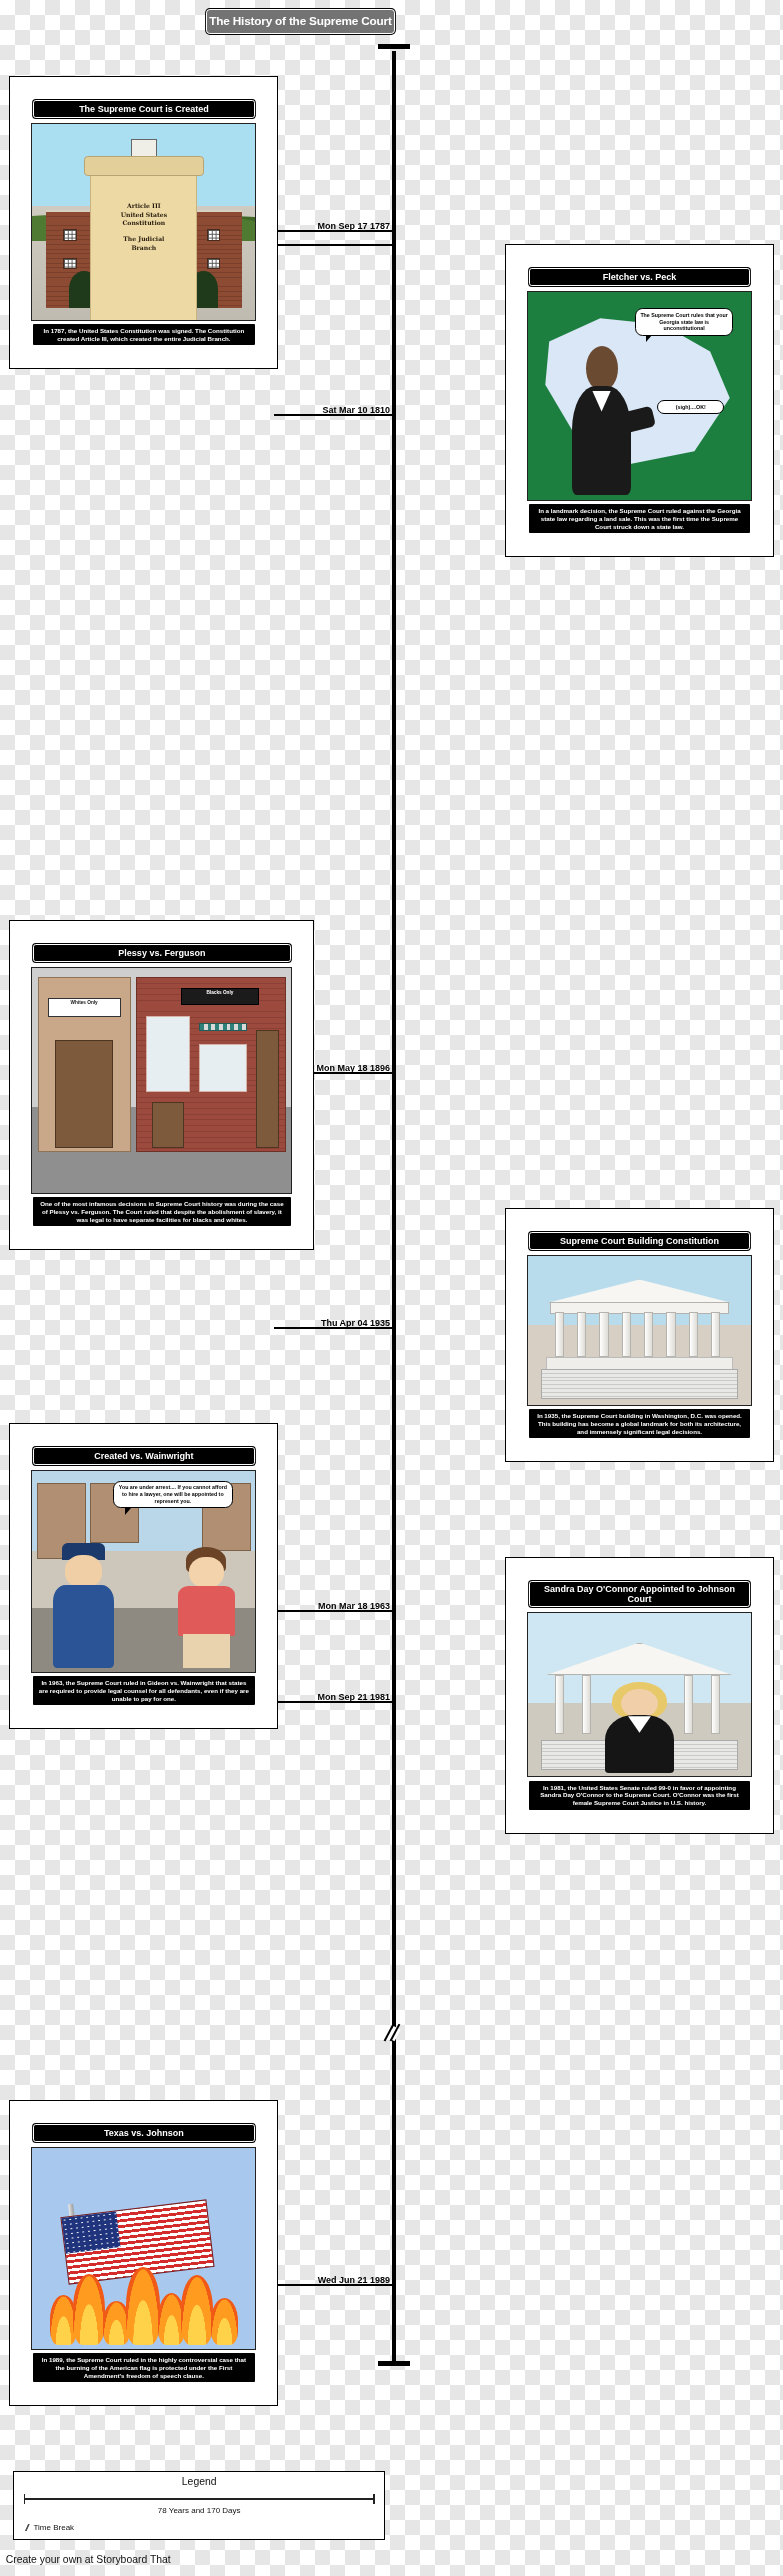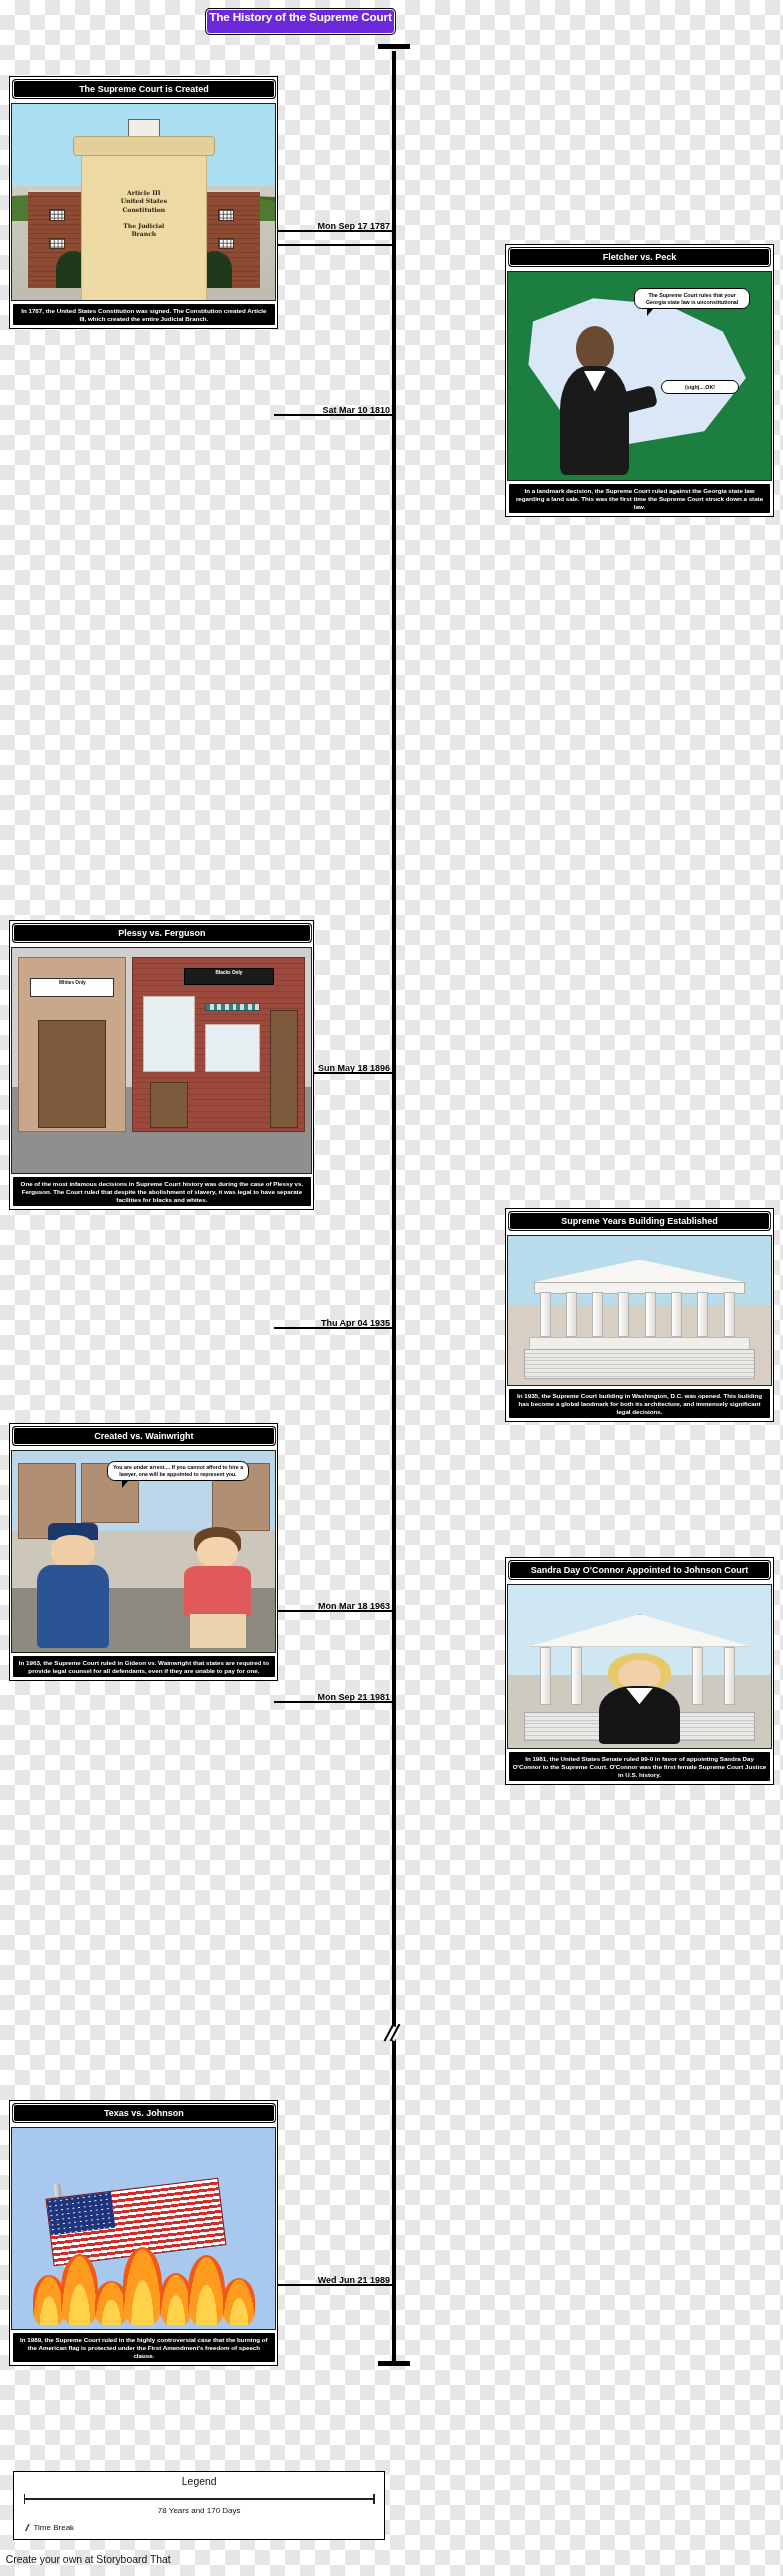--- a/index.html
+++ b/index.html
@@ -17,25 +17,25 @@
       linear-gradient(45deg, #e6e6e6 25%, transparent 25%, transparent 75%, #e6e6e6 75%);
     background-size: 30px 30px;
     background-position: 0 0, 15px 15px;
   }
 
   
   #title-bar {
     position: absolute;
     left: 206px; top: 8.5px;
     width: 189px; height: 25.5px;
-    background: #6d28d9;
+    background: #737373;
     border: 1.9px solid #ffffff;
     border-radius: 3.8px;
     box-shadow: 0 0 0 0.9px #000;
-    display: flex; justify-content: center;
+    display: flex; align-items: center; justify-content: center;
   }
   #title-bar .t {
     color: #fff;
     font-size: 11.8px;
     font-weight: bold;
     letter-spacing: -0.2px;
     white-space: nowrap;
   }
 
   
@@ -98,21 +98,21 @@
     left: 0; bottom: 0;
     height: 1.9px;
     background: #000;
   }
 
   
   .card {
     position: absolute;
     background: #ffffff;
     border: 1.9px solid #000;
-    padding: 1px;
+    padding: 21px;
   }
   .card-header {
     background: #000;
     border: 1.9px solid #ffffff;
     box-shadow: 0 0 0 0.9px #000;
     border-radius: 2.8px;
     margin: 1.9px 1.9px 4.7px 1.9px;
     min-height: 18px;
     display: flex; align-items: center; justify-content: center;
     padding: 1.9px 3.8px;
@@ -449,21 +449,21 @@
 </div>
 <div class="date-marker" style="left:274px; top:223px; width:118px;">
   <span class="dline" style="width:118px; bottom:-5.7px;"></span>
 </div>
 <div class="date-marker" style="left:274px; top:399px; width:118px;">
   <span class="dline" style="width:118px;"></span>
   <span class="dlabel">Sat Mar 10 1810</span>
 </div>
 <div class="date-marker" style="left:274px; top:1057px; width:118px;">
   <span class="dline" style="width:118px;"></span>
-  <span class="dlabel">Sun May 18 1896</span>
+  <span class="dlabel">Mon May 18 1896</span>
 </div>
 <div class="date-marker" style="left:274px; top:1312px; width:118px;">
   <span class="dline" style="width:118px;"></span>
   <span class="dlabel">Thu Apr 04 1935</span>
 </div>
 <div class="date-marker" style="left:274px; top:1595px; width:118px;">
   <span class="dline" style="width:118px;"></span>
   <span class="dlabel">Mon Mar 18 1963</span>
 </div>
 <div class="date-marker" style="left:274px; top:1686px; width:118px;">
@@ -539,21 +539,21 @@
       <div class="pl-door" style="left:10%; top:72%; width:22%; height:26%;"></div>
     </div>
   </div>
   <div class="card-caption">
     <span class="c">One of the most infamous decisions in Supreme Court history was during the case of Plessy vs. Ferguson. The Court ruled that despite the abolishment of slavery, it was legal to have separate facilities for blacks and whites.</span>
   </div>
 </div>
 
 <div class="card" style="left:505px; top:1208px; width:269px;">
   <div class="card-header">
-    <span class="h">Supreme Years Building Established</span>
+    <span class="h">Supreme Court Building Constitution</span>
   </div>
   <div class="card-art art-scbuilding" style="height:151px;">
     <div class="sc-pediment"></div>
     <div class="sc-ped"></div>
     <div class="sc-col" style="left:12%;"></div>
     <div class="sc-col" style="left:22%;"></div>
     <div class="sc-col" style="left:32%;"></div>
     <div class="sc-col" style="left:42%;"></div>
     <div class="sc-col" style="left:52%;"></div>
     <div class="sc-col" style="left:62%;"></div>

